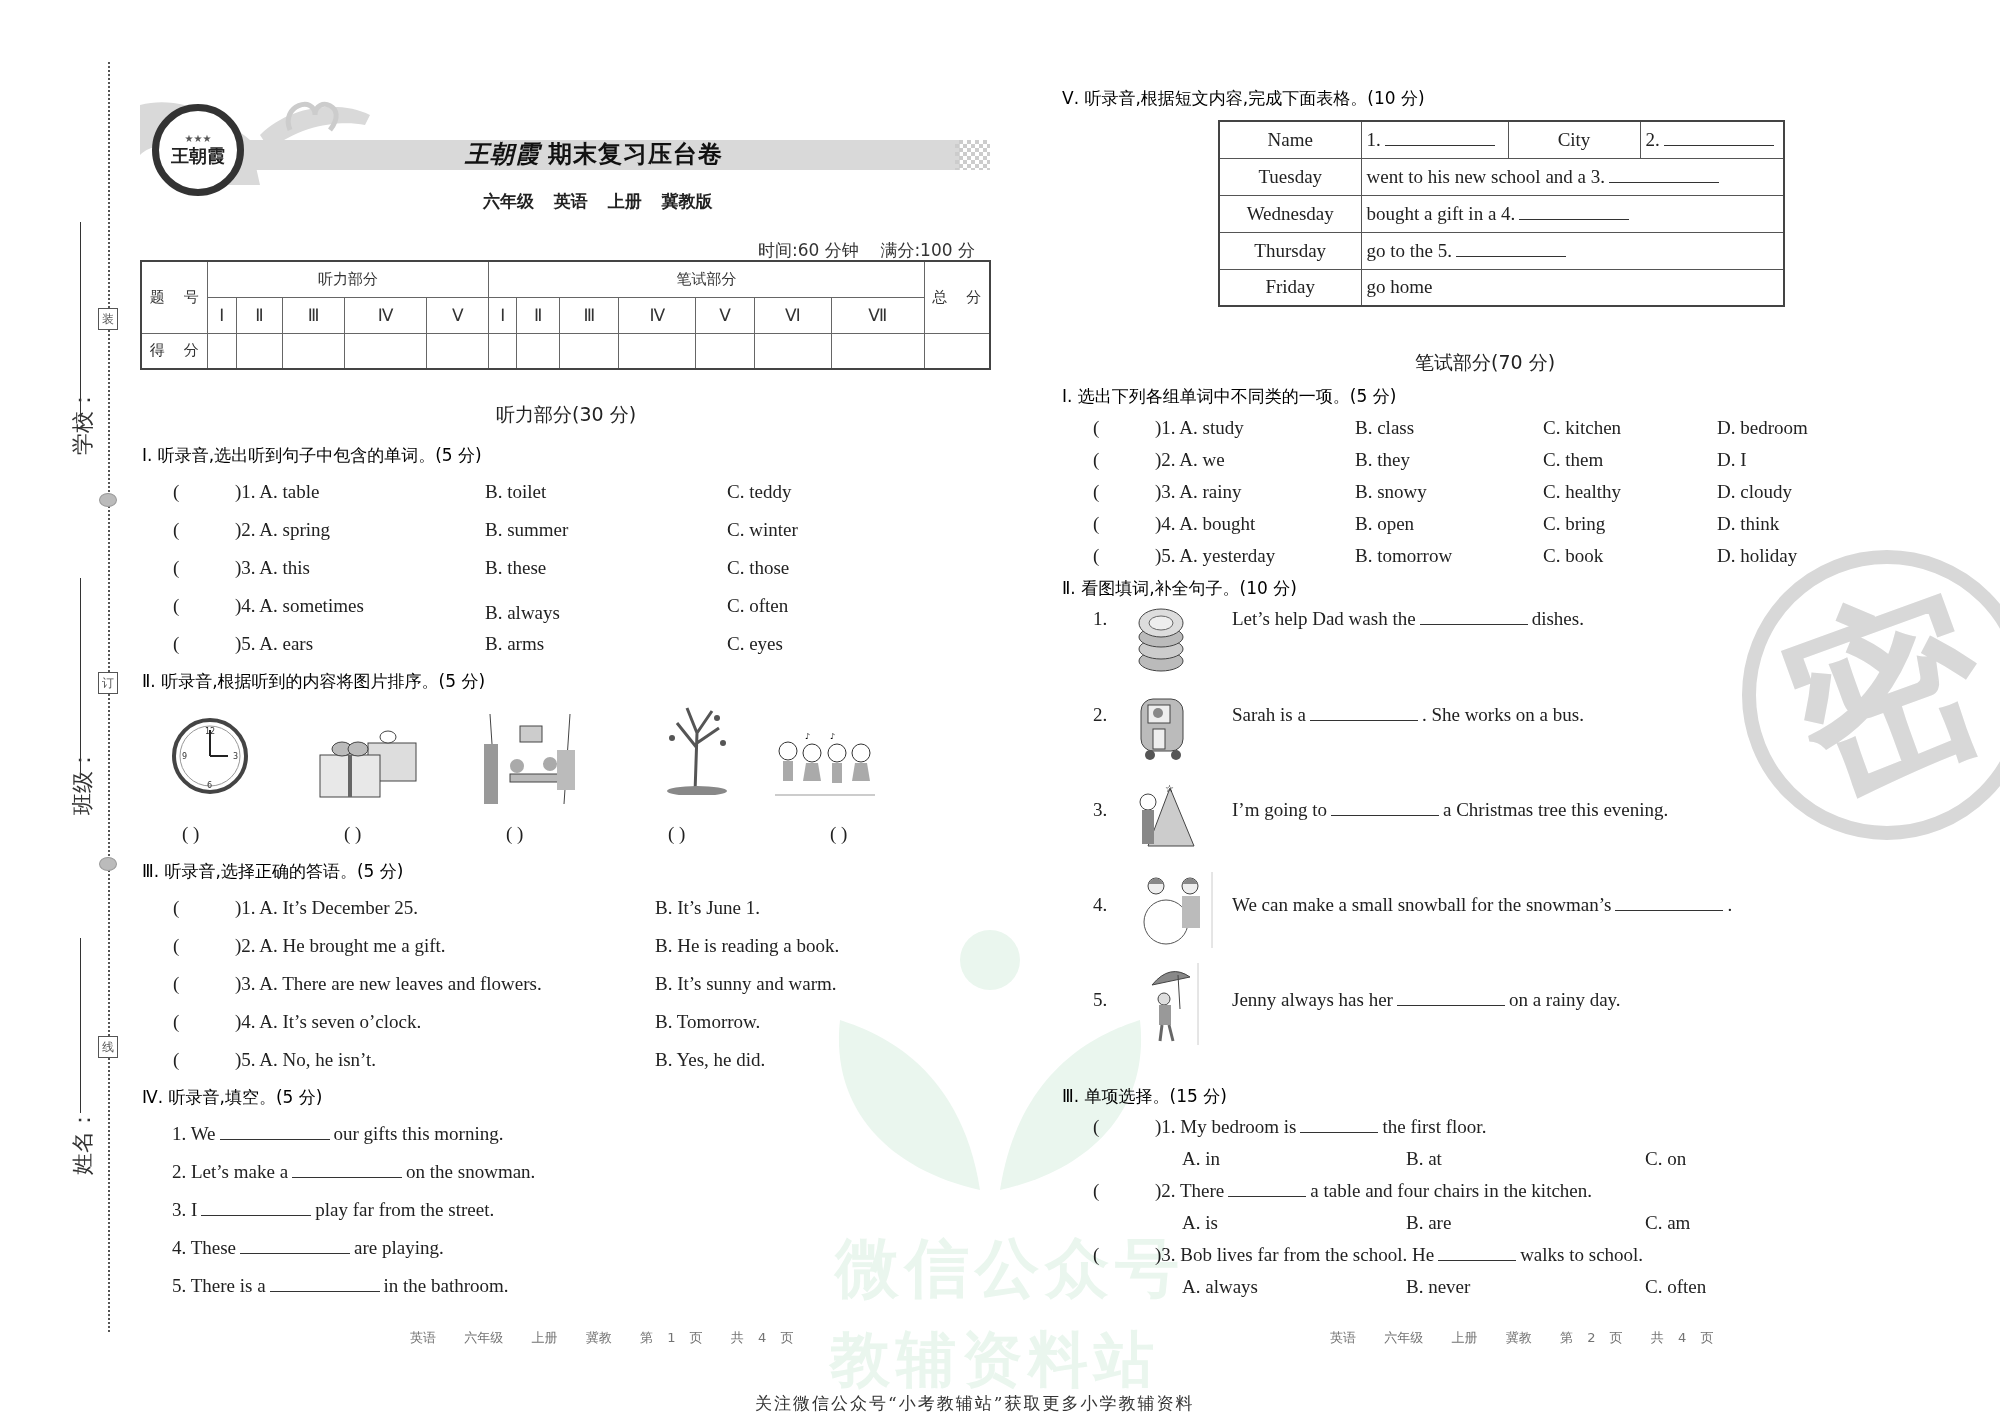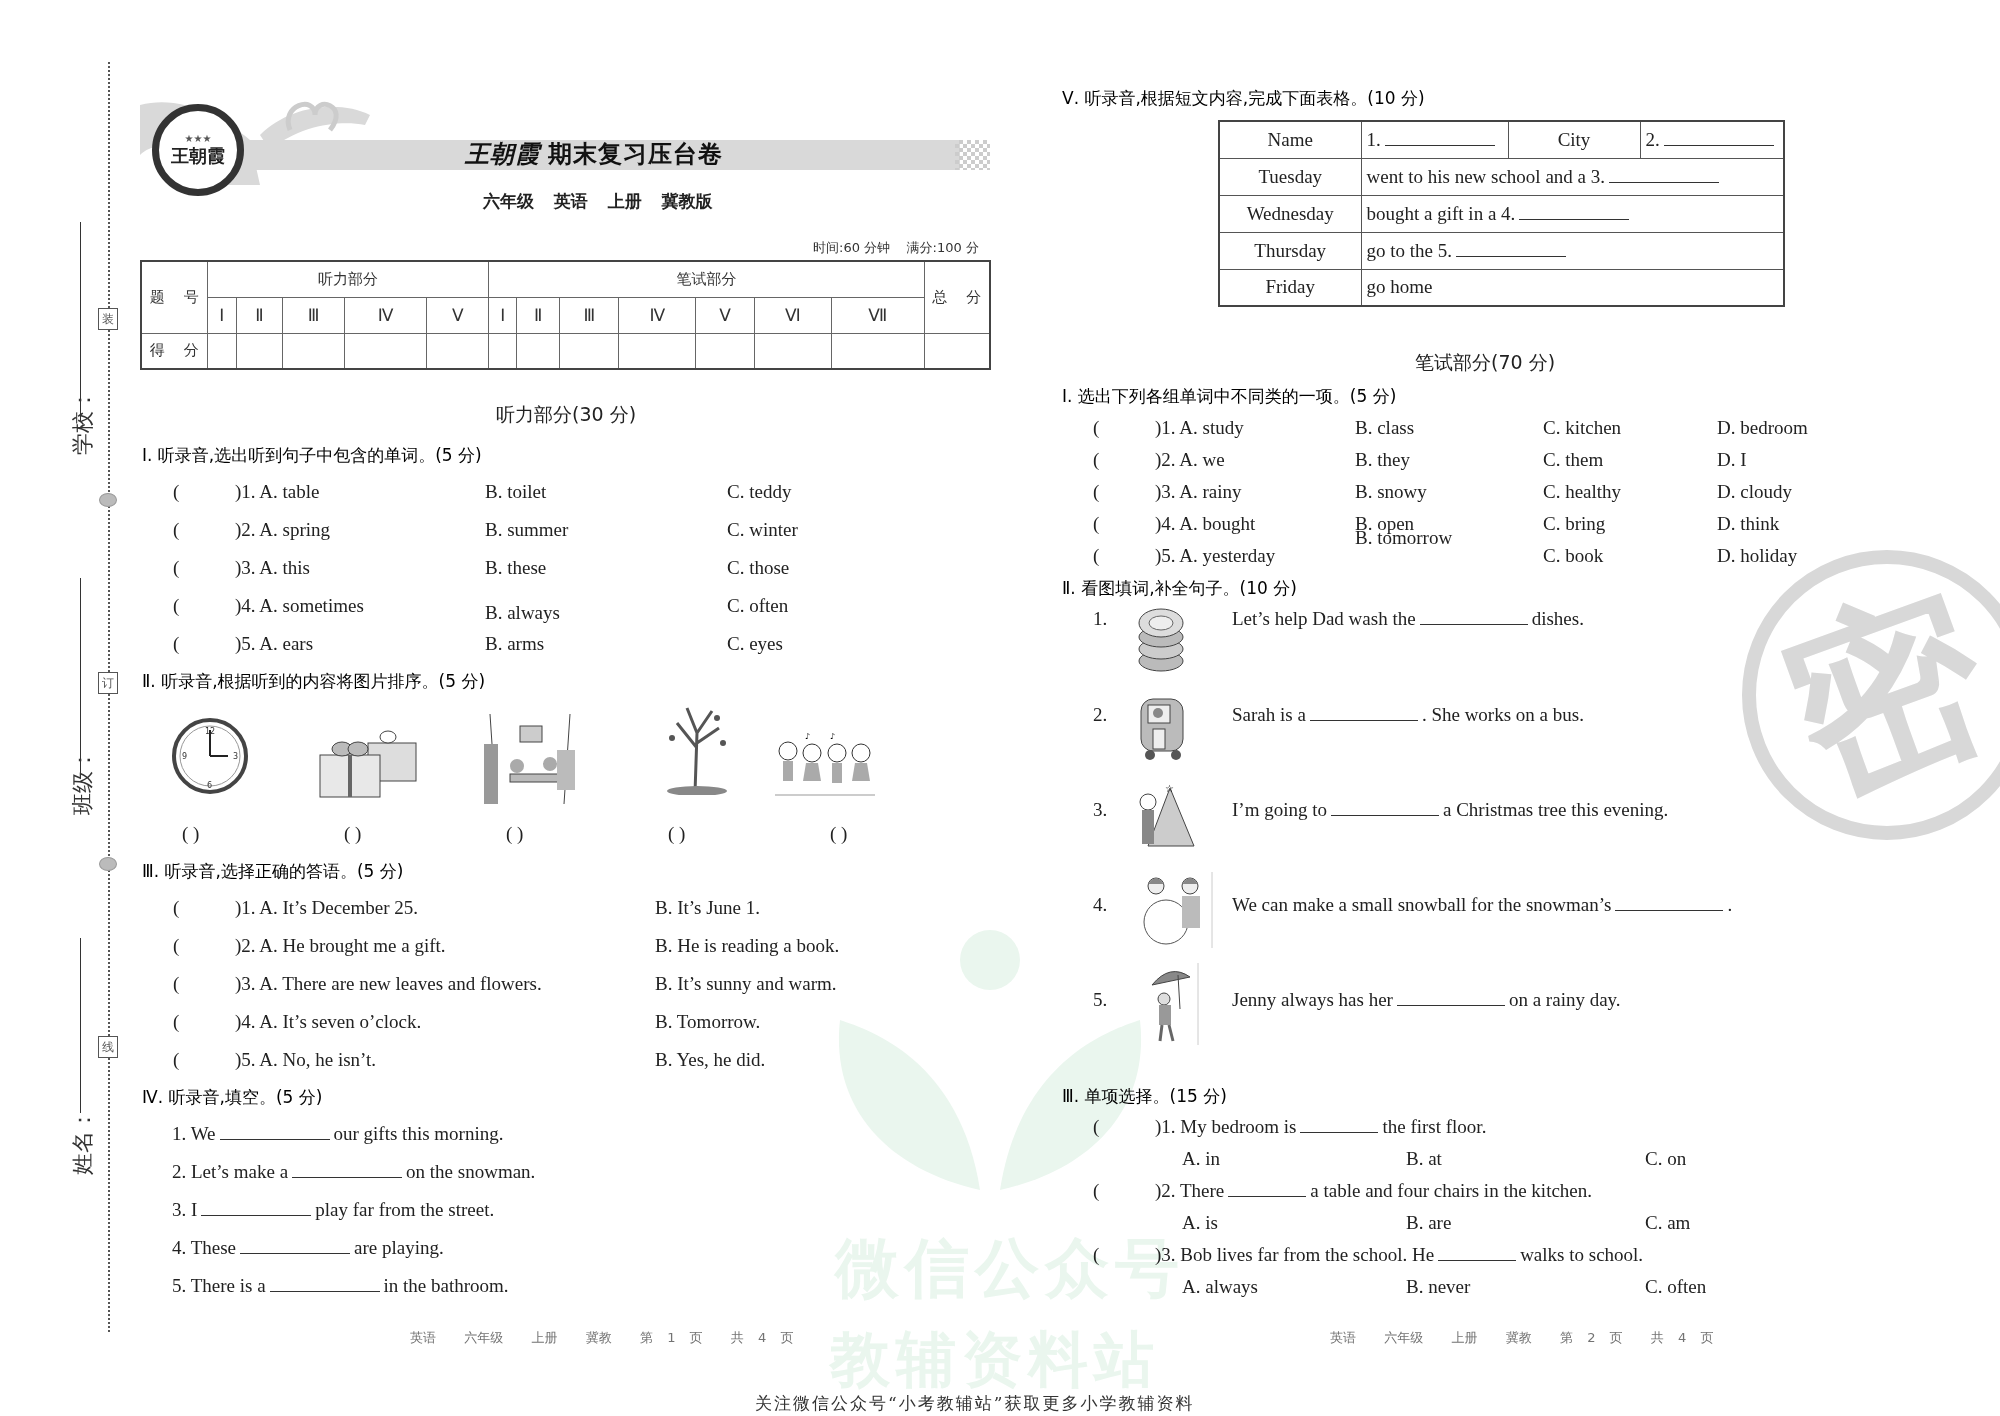--- a/index.html
+++ b/index.html
@@ -18,21 +18,21 @@
   .banner { position: absolute; left: 250px; top: 140px; width: 710px; height: 30px; background: #d9d9d9; }
   .banner-check { position: absolute; left: 955px; top: 140px; width: 35px; height: 30px;
     background-image: linear-gradient(45deg,#ccc 25%,transparent 25%,transparent 75%,#ccc 75%),linear-gradient(45deg,#ccc 25%,transparent 25%,transparent 75%,#ccc 75%);
     background-size: 8px 8px; background-position: 0 0,4px 4px; }
   .ribbon { position: absolute; left: 140px; top: 95px; width: 230px; height: 90px; }
   .logo { position: absolute; left: 152px; top: 104px; width: 92px; height: 92px; border-radius: 50%; border: 7px solid #333; background: #fff; display:flex; align-items:center; justify-content:center; flex-direction:column; }
   .logo-text { font-size: 18px; font-weight: bold; color: #222; font-family: "DejaVu Serif", serif; }
   .title { position: absolute; left: 465px; top: 138px; font-size: 24px; font-weight: bold; color: #111; letter-spacing: 1px; }
   .title .brand { font-family: "DejaVu Serif", serif; font-style: italic; margin-right: 8px; }
   .subtitle { position: absolute; left: 483px; top: 190px; font-size: 17px; font-weight: bold; color: #222; word-spacing: 4px; }
-  .time-info { position: absolute; left: 813px; top: 239px; font-size: 13px; color: #333; }
+  .time-info { position: absolute; left: 758px; top: 239px; font-size: 17px; color: #333; }
 
   
   table.score { position: absolute; left: 140px; top: 260px; width: 851px; border-collapse: collapse; font-size: 15px; color:#333; }
   table.score td { border: 1px solid #666; text-align: center; height: 36px; }
   table.score { border: 2px solid #444; }
   .roman { font-family: "Liberation Serif", serif; font-size: 17px; }
 
   
   .sec-title { position: absolute; font-size: 19px; color: #222; }
   .sec-head { position: absolute; font-size: 17px; color: #000000; }
@@ -291,21 +291,21 @@
 <div class="row" style="left:1355px;top:481px;">B. snowy</div>
 <div class="row" style="left:1543px;top:481px;">C. healthy</div>
 <div class="row" style="left:1717px;top:481px;">D. cloudy</div>
 
 <div class="row" style="left:1093px;top:513px;"><span class="paren">(</span><span>)4. A. bought</span></div>
 <div class="row" style="left:1355px;top:513px;">B. open</div>
 <div class="row" style="left:1543px;top:513px;">C. bring</div>
 <div class="row" style="left:1717px;top:513px;">D. think</div>
 
 <div class="row" style="left:1093px;top:545px;"><span class="paren">(</span><span>)5. A. yesterday</span></div>
-<div class="row" style="left:1355px;top:527px;">B. tomorrow</div>
+<div class="row" style="left:1355px;top:545px;">B. tomorrow</div>
 <div class="row" style="left:1543px;top:545px;">C. book</div>
 <div class="row" style="left:1717px;top:545px;">D. holiday</div>
 
 <div class="sec-head" style="left:1062px;top:577px;">Ⅱ. 看图填词,补全句子。(10 分)</div>
 
 <div class="row" style="left:1093px;top:608px;">1.</div>
 <svg class="pic" style="left:1136px;top:603px;" width="50" height="72">
   <ellipse cx="25" cy="58" rx="22" ry="10" fill="#bbb" stroke="#444"></ellipse>
   <ellipse cx="25" cy="46" rx="22" ry="10" fill="#ccc" stroke="#444"></ellipse>
   <ellipse cx="25" cy="34" rx="22" ry="10" fill="#bbb" stroke="#444"></ellipse>

